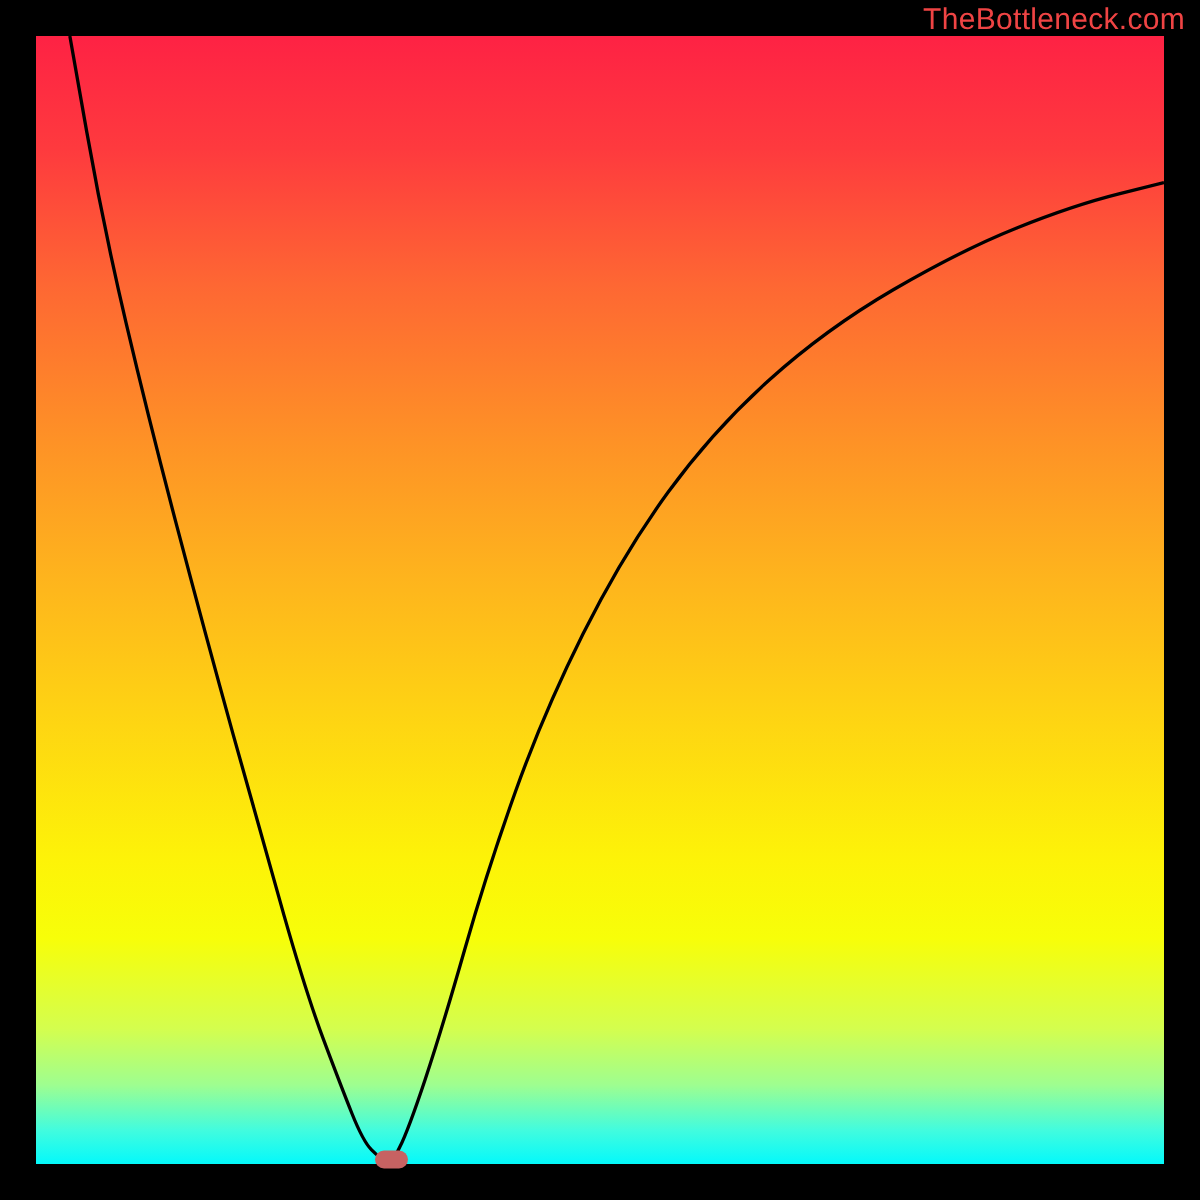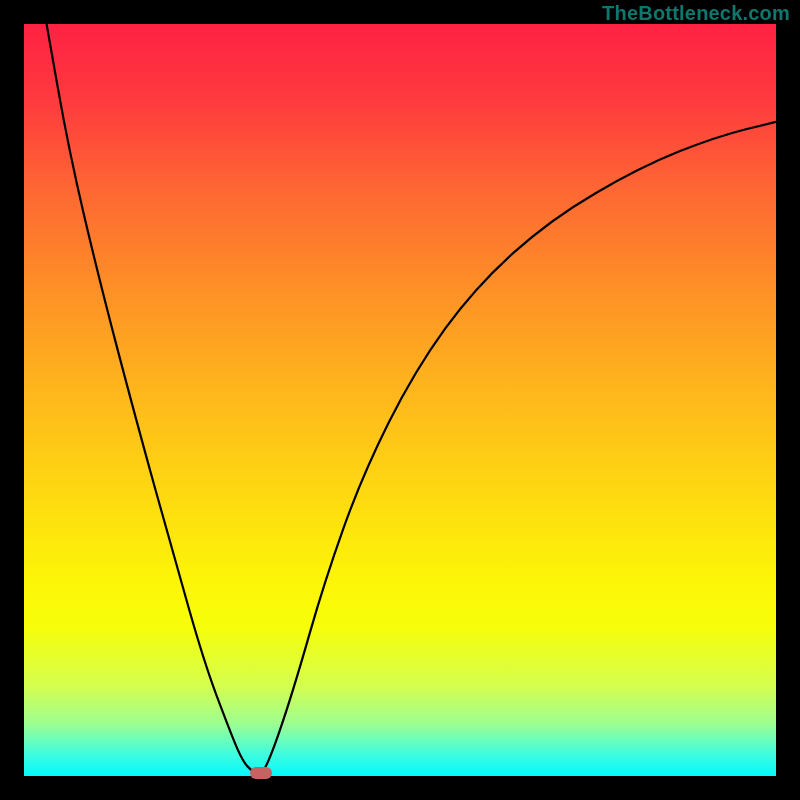--- a/index.html
+++ b/index.html
@@ -35,23 +35,23 @@
       #d4fe4e 88%,
       #9efe90 93%,
       #42fcde 97%,
       #04f9fb 100%
     );
   }
   .watermark {
     position: absolute;
     top: 2px;
     right: 10px;
-    color: #0f766e;
+    color: #ef4444;
     font-size: 20px;
-    font-weight: 700;
+    font-weight: 400;
     letter-spacing: 0.2px;
     z-index: 5;
   }
   .curve-svg {
     position: absolute;
     left: 0;
     top: 0;
     width: 752px;
     height: 752px;
     z-index: 2;

